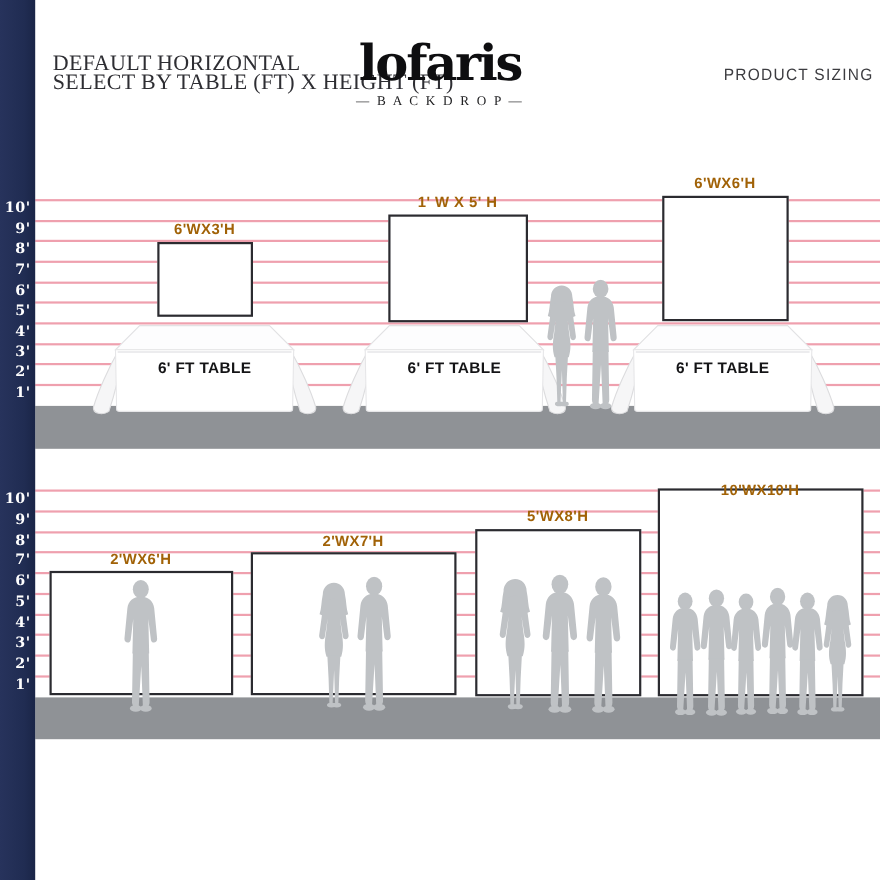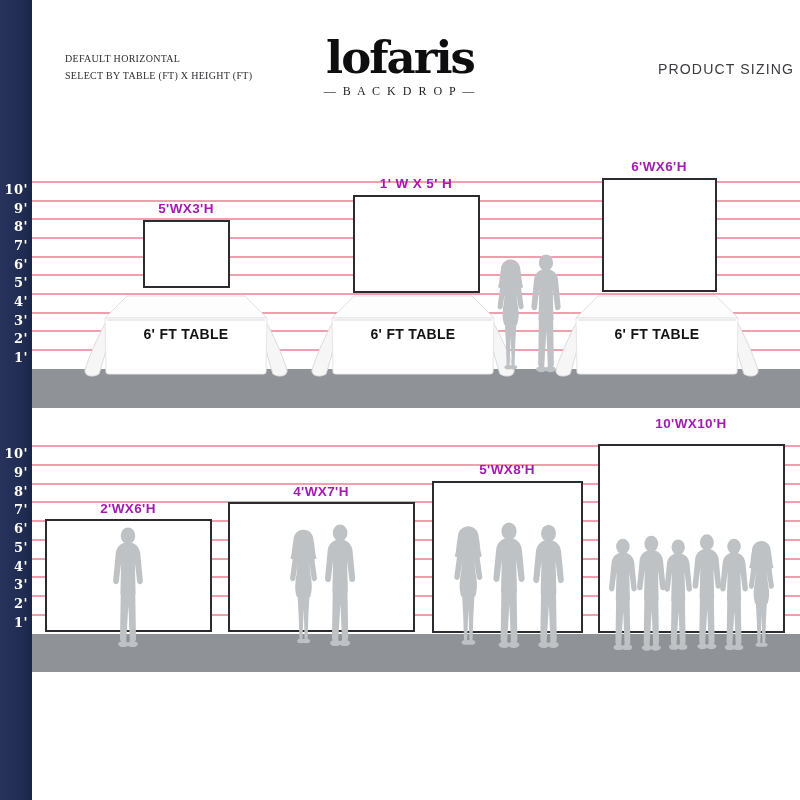--- a/index.html
+++ b/index.html
@@ -1,41 +1,41 @@
 <!DOCTYPE html>
 <html><head>
 <meta charset="utf-8">
 <style>
   html,body{margin:0;padding:0;background:#ffffff;}
   .stage{position:relative;width:800px;height:800px;background:#ffffff;overflow:hidden;
          font-family:"Liberation Sans",sans-serif;}
   
-  .note{position:absolute;left:65px;top:50px;z-index:6;
-        font-family:"Liberation Serif",serif;font-size:10px;line-height:17px;
+  .note{position:absolute;left:48px;top:50px;z-index:6;
+        font-family:"Liberation Serif",serif;font-size:20px;line-height:17px;
         color:#2e2e33;letter-spacing:.3px;}
   .brand-box{position:absolute;left:300px;top:34px;width:200px;text-align:center;z-index:6;}
   .brand{font-family:"DejaVu Serif",serif;font-weight:bold;font-size:45px;line-height:48px;
          color:#0e0e10;letter-spacing:-2px;}
   .brand-tagline{font-family:"Liberation Serif",serif;font-size:12px;color:#1d1d1f;
                  letter-spacing:2px;margin-top:2px;}
   .page-title{position:absolute;left:652px;top:60px;width:148px;text-align:center;z-index:6;
               font-size:15px;color:#3c3c40;letter-spacing:1.2px;transform:scaleX(.94);}
   
   .navy-bar{position:absolute;left:0;top:0;width:32px;height:800px;z-index:10;
             background:linear-gradient(90deg,#27335c 0%,#202c52 70%,#1a2547 100%);}
   .ruler-num{position:absolute;left:0;width:28px;height:14px;z-index:11;text-align:right;
              font-family:"DejaVu Serif",serif;font-weight:bold;font-size:13px;line-height:14px;
              color:#ffffff;letter-spacing:.5px;}
   .pink-line{position:absolute;left:32px;right:0;height:2px;background:#efa0ae;z-index:0;}
   .floor{position:absolute;left:32px;right:0;background:#8f9296;z-index:1;}
   
   .bd-rect{position:absolute;background:#ffffff;border:2px solid #2b2b30;
            box-sizing:border-box;z-index:3;}
   .bd-label{position:absolute;width:170px;text-align:center;z-index:4;
-            font-weight:bold;font-size:13.5px;letter-spacing:.4px;color:#a21caf;}
+            font-weight:bold;font-size:13.5px;letter-spacing:.4px;color:#a16207;}
   
   .table-svg{position:absolute;width:230px;height:86px;z-index:2;}
   .table-label{position:absolute;width:230px;text-align:center;z-index:3;
                font-weight:bold;font-size:14px;letter-spacing:.3px;color:#141416;}
   
   .people{position:absolute;z-index:5;}
   .people svg{display:block;width:100%;height:100%;}
   .sil{fill:#bfc2c5;}
   .defs-hidden{position:absolute;width:0;height:0;overflow:hidden;}
 </style>
@@ -134,46 +134,46 @@
       <use href="#tablecloth"></use>
     </svg>
   <svg class="table-svg" viewBox="0 0 230 86" style="left:542px;top:294px">
       <use href="#tablecloth"></use>
     </svg>
   <div class="table-label" style="left:71px;top:326px">6' FT TABLE</div>
   <div class="table-label" style="left:298px;top:326px">6' FT TABLE</div>
   <div class="table-label" style="left:542px;top:326px">6' FT TABLE</div>
 
   <div class="bd-rect" style="left:143px;top:220px;width:87px;height:68px"></div>
-  <div class="bd-label" style="left:101px;top:201px">5'WX3'H</div>
+  <div class="bd-label" style="left:101px;top:201px">6'WX3'H</div>
 
   <div class="bd-rect" style="left:353px;top:195px;width:127px;height:98px"></div>
   <div class="bd-label" style="left:331px;top:176px">1' W X 5' H</div>
 
   <div class="bd-rect" style="left:602px;top:178px;width:115px;height:114px"></div>
   <div class="bd-label" style="left:574px;top:159px">6'WX6'H</div>
 
   <div class="people" style="left:489px;top:254px;width:78px;height:120px">
     <svg viewBox="0 0 104 160">
       <use href="#pf" transform="translate(0,6) scale(0.96)"></use>
       <use href="#pm" transform="translate(46,0)"></use>
     </svg>
   </div>
 
   <div class="bd-rect" style="left:45px;top:519px;width:167px;height:113px"></div>
   <div class="bd-label" style="left:43px;top:501px">2'WX6'H</div>
 
   <div class="bd-rect" style="left:228px;top:502px;width:187px;height:130px"></div>
-  <div class="bd-label" style="left:236px;top:484px">4'WX7'H</div>
+  <div class="bd-label" style="left:236px;top:484px">2'WX7'H</div>
 
   <div class="bd-rect" style="left:432px;top:481px;width:151px;height:152px"></div>
   <div class="bd-label" style="left:422px;top:462px">5'WX8'H</div>
 
   <div class="bd-rect" style="left:598px;top:444px;width:187px;height:189px"></div>
-  <div class="bd-label" style="left:606px;top:416px">10'WX10'H</div>
+  <div class="bd-label" style="left:606px;top:438px">10'WX10'H</div>
 
   <div class="people" style="left:105px;top:527px;width:46px;height:122px">
     <svg viewBox="0 0 60 160">
         <use href="#pm"></use>
       </svg>
   </div>
   <div class="people" style="left:281px;top:524px;width:81px;height:124px">
     <svg viewBox="0 0 104 160">
       <use href="#pf" transform="translate(0,6) scale(0.96)"></use>
       <use href="#pm" transform="translate(46,0)"></use>

